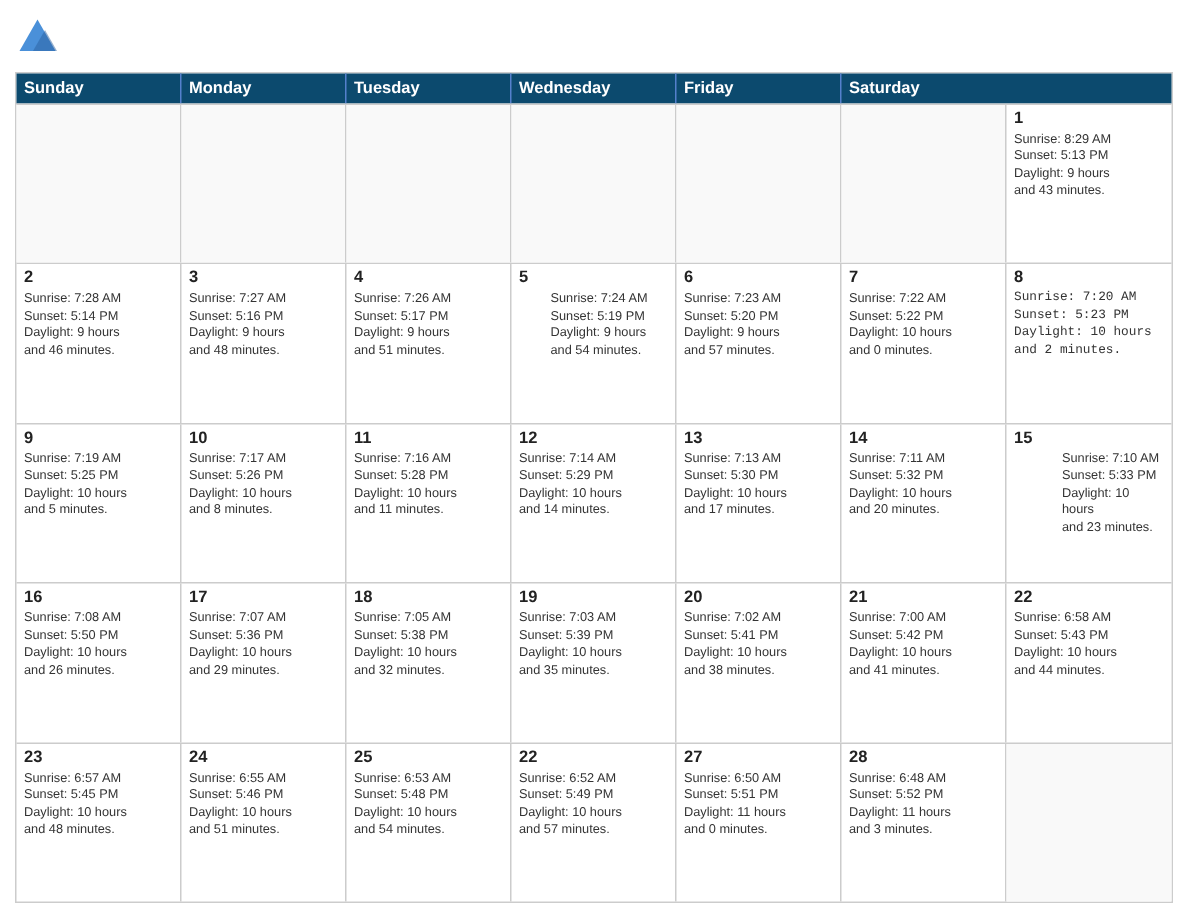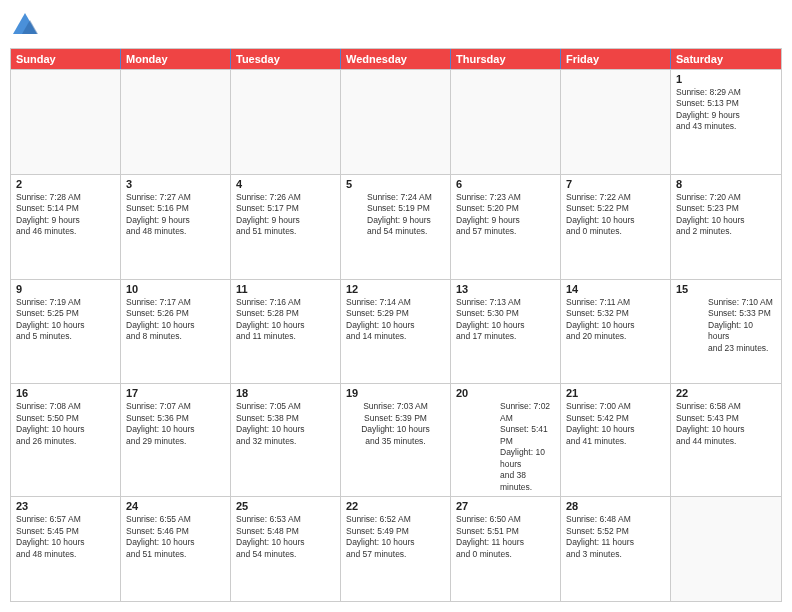--- a/index.html
+++ b/index.html
@@ -55,21 +55,21 @@
     }
     .calendar {
       flex: 1;
       display: flex;
       flex-direction: column;
       border: 1px solid #ccc;
     }
     .cal-header-row {
       display: grid;
       grid-template-columns: repeat(7, 1fr);
-      background: #ef4444;
+      background: #0c4a6e;
     }
     .cal-header-cell {
       color: #fff;
       font-size: 11px;
       font-weight: bold;
       padding: 4px 5px;
       text-align: left;
       border-right: 1px solid #5580cc;
     }
     .cal-header-cell:last-child {
@@ -134,21 +134,20 @@
       <div class="cal-subtitle"></div>
     </div>
   </div>
 
   <div class="calendar">
     <div class="cal-header-row">
     <div class="cal-header-cell">Sunday</div>
         <div class="cal-header-cell">Monday</div>
         <div class="cal-header-cell">Tuesday</div>
         <div class="cal-header-cell">Wednesday</div>
-        <div class="cal-header-cell">Thursday</div>
         <div class="cal-header-cell">Friday</div>
         <div class="cal-header-cell">Saturday</div>
       </div>
     <div class="cal-body">
     <div class="cal-row">
           <div class="cal-cell empty"></div>
           <div class="cal-cell empty"></div>
           <div class="cal-cell empty"></div>
           <div class="cal-cell empty"></div>
           <div class="cal-cell empty"></div>
@@ -199,21 +198,21 @@
           </div>
           <div class="cal-cell">
             <span class="day-num">7</span>
             <div class="day-info" style="white-space: pre-line;">Sunrise: 7:22 AM
 Sunset: 5:22 PM
 Daylight: 10 hours
 and 0 minutes.</div>
           </div>
           <div class="cal-cell">
             <span class="day-num">8</span>
-            <div class="day-info" style="white-space: pre-line;">Sunrise: 7:20 AM
+            <div class="day-info" style="white-space: pre-line; font-family: Liberation Mono, monospace;">Sunrise: 7:20 AM
 Sunset: 5:23 PM
 Daylight: 10 hours
 and 2 minutes.</div>
           </div>
         </div>
         <div class="cal-row">
           <div class="cal-cell">
             <span class="day-num">9</span>
             <div class="day-info" style="white-space: pre-line;">Sunrise: 7:19 AM
 Sunset: 5:25 PM
@@ -280,28 +279,28 @@
           </div>
           <div class="cal-cell">
             <span class="day-num">18</span>
             <div class="day-info" style="white-space: pre-line;">Sunrise: 7:05 AM
 Sunset: 5:38 PM
 Daylight: 10 hours
 and 32 minutes.</div>
           </div>
           <div class="cal-cell">
             <span class="day-num">19</span>
-            <div class="day-info" style="white-space: pre-line; text-align: center;">Sunrise: 7:03 AM
+            <div class="day-info" style="white-space: pre-line;">Sunrise: 7:03 AM
 Sunset: 5:39 PM
 Daylight: 10 hours
 and 35 minutes.</div>
           </div>
           <div class="cal-cell">
             <span class="day-num">20</span>
-            <div class="day-info" style="white-space: pre-line; margin-left: 44px;">Sunrise: 7:02 AM
+            <div class="day-info" style="white-space: pre-line;">Sunrise: 7:02 AM
 Sunset: 5:41 PM
 Daylight: 10 hours
 and 38 minutes.</div>
           </div>
           <div class="cal-cell">
             <span class="day-num">21</span>
             <div class="day-info" style="white-space: pre-line;">Sunrise: 7:00 AM
 Sunset: 5:42 PM
 Daylight: 10 hours
 and 41 minutes.</div>

